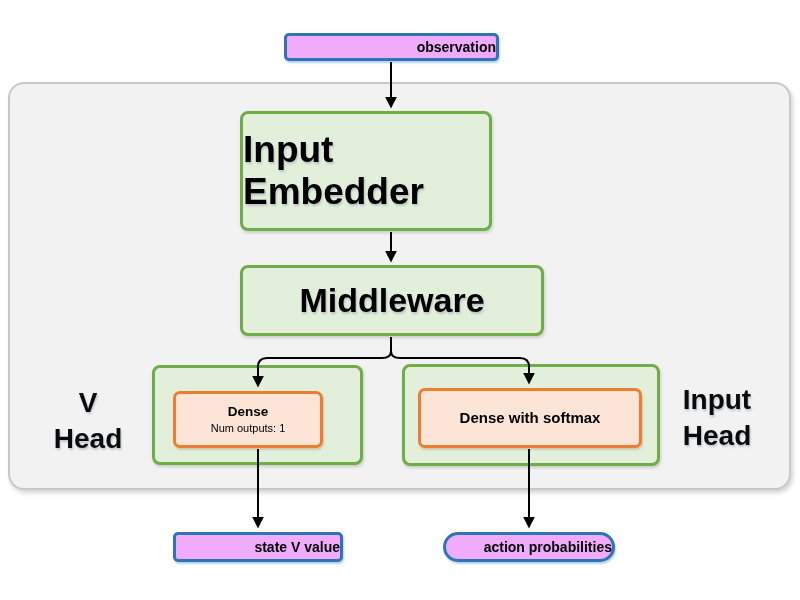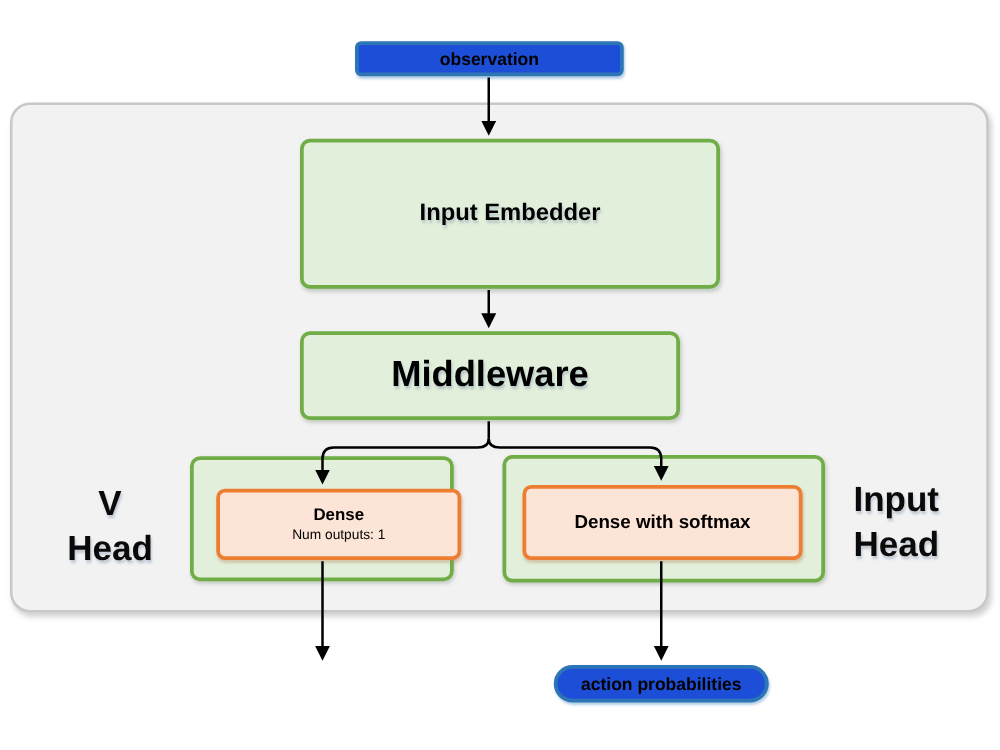--- a/index.html
+++ b/index.html
@@ -7,51 +7,51 @@
   .stage { position: relative; width: 800px; height: 600px; overflow: hidden; }
 
   .container {
     position: absolute; left: 8px; top: 82px; width: 783px; height: 408px;
     background: #f2f2f2; border: 2px solid #c8c8c8; border-radius: 16px;
     box-shadow: 2px 3px 4px rgba(160,160,160,0.45);
     box-sizing: border-box;
   }
 
   .bluebox {
-    position: absolute; background: #1d4ed8; border: 3px solid #2e75b6;
+    position: absolute; background: #f0abfc; border: 3px solid #2e75b6;
     border-radius: 5px; box-sizing: border-box;
-    display: flex; align-items: center; justify-content: center;
+    display: flex; align-items: center; justify-content: flex-end;
     font-weight: bold; font-size: 14px; color: #000;
     box-shadow: 1px 2px 2px rgba(46,117,182,0.35);
   }
   #observation { left: 284px; top: 33px; width: 215px; height: 28px; }
   #statev      { left: 173px; top: 532px; width: 170px; height: 30px; }
   #actionp     { left: 443px; top: 532px; width: 172px; height: 30px; border-radius: 15px; }
 
   .greenbox {
     position: absolute; background: #e2efda; border: 3px solid #70ad47;
     border-radius: 8px; box-sizing: border-box;
     display: flex; align-items: center; justify-content: center;
     font-weight: bold; color: #000;
     box-shadow: 1px 2px 3px rgba(120,140,120,0.35);
   }
-  #embedder   { left: 240px; top: 111px; width: 336px; height: 120px; font-size: 19px; }
-  #middleware { left: 240px; top: 265px; width: 304px; height: 71px;  font-size: 29px; }
+  #embedder   { left: 240px; top: 111px; width: 252px; height: 120px; font-size: 37px; }
+  #middleware { left: 240px; top: 265px; width: 304px; height: 71px;  font-size: 34px; }
   #vheadbox      { left: 152px; top: 365px; width: 211px; height: 100px; }
   #policyheadbox { left: 402px; top: 364px; width: 258px; height: 102px; }
   .big-label { text-shadow: 1px 2px 2px rgba(150,165,185,0.55); }
 
   .orangebox {
     position: absolute; background: #fce4d6; border: 3px solid #ed7d31;
     border-radius: 7px; box-sizing: border-box;
     display: flex; flex-direction: column; align-items: center; justify-content: center;
     color: #000; line-height: 1.35;
     box-shadow: 1px 2px 2px rgba(180,130,90,0.35);
   }
-  #vdense      { left: 173px; top: 391px; width: 196px; height: 57px; }
+  #vdense      { left: 173px; top: 391px; width: 150px; height: 57px; }
   #policydense { left: 418px; top: 388px; width: 224px; height: 60px; }
   .dense-title { font-weight: bold; font-size: 13.5px; }
   #policydense .dense-title { font-size: 15px; }
   .dense-sub { font-size: 11px; }
 
   .head-label {
     position: absolute; font-weight: bold; font-size: 28px; line-height: 36px;
     text-align: center; color: #0a0a0a;
     text-shadow: 1px 2px 2px rgba(150,165,185,0.55);
   }
@@ -92,20 +92,23 @@
 
   <div class="head-label" id="policyheadlabel">
     <div>Input</div>
     <div>Head</div>
   </div>
   <div class="greenbox" id="policyheadbox"></div>
   <div class="orangebox" id="policydense">
     <span class="dense-title">Dense with softmax</span>
   </div>
 
+  <div class="bluebox" id="statev">
+    <span>state V value</span>
+  </div>
   <div class="bluebox" id="actionp">
     <span>action probabilities</span>
   </div>
 
   <svg class="arrows" width="800" height="600" viewBox="0 0 800 600">
     <defs>
       <marker id="ah" viewBox="0 0 10 10" refX="7" refY="5" markerWidth="6" markerHeight="6" orient="auto-start-reverse">
         <path d="M0,0 L10,5 L0,10 z" fill="#000"></path>
       </marker>
     </defs>

